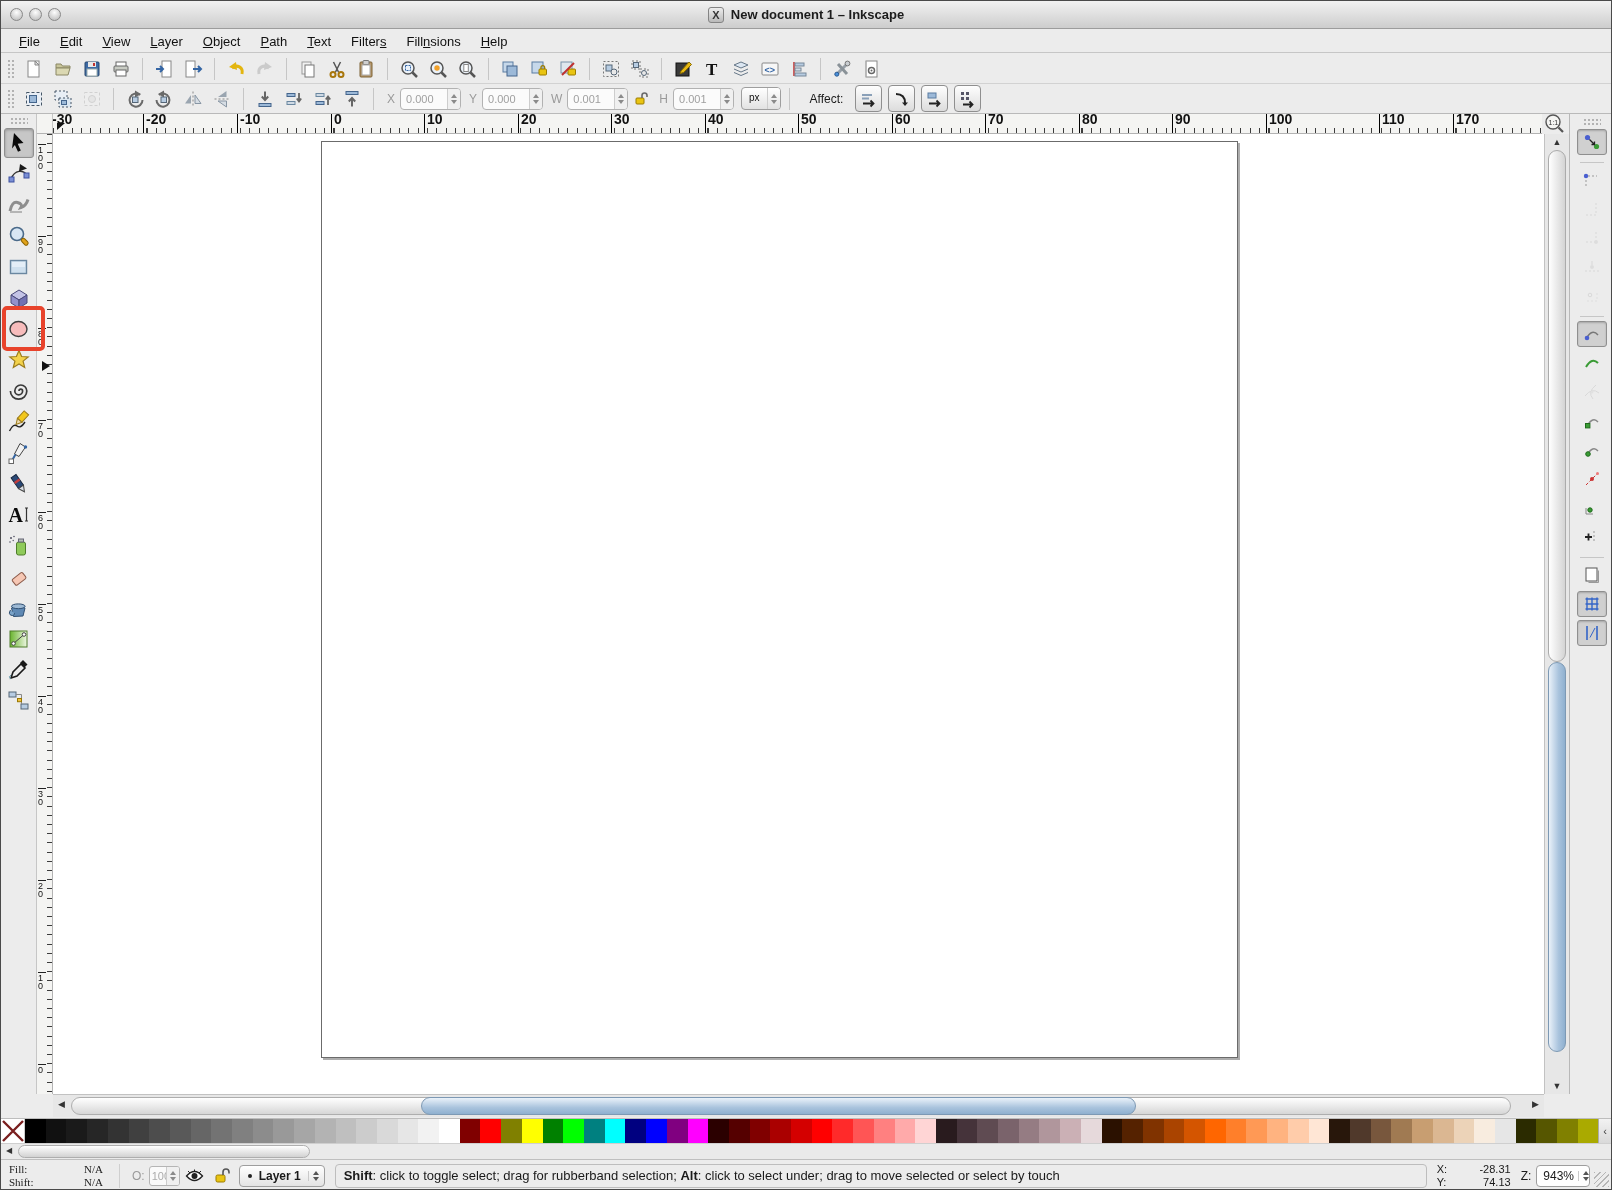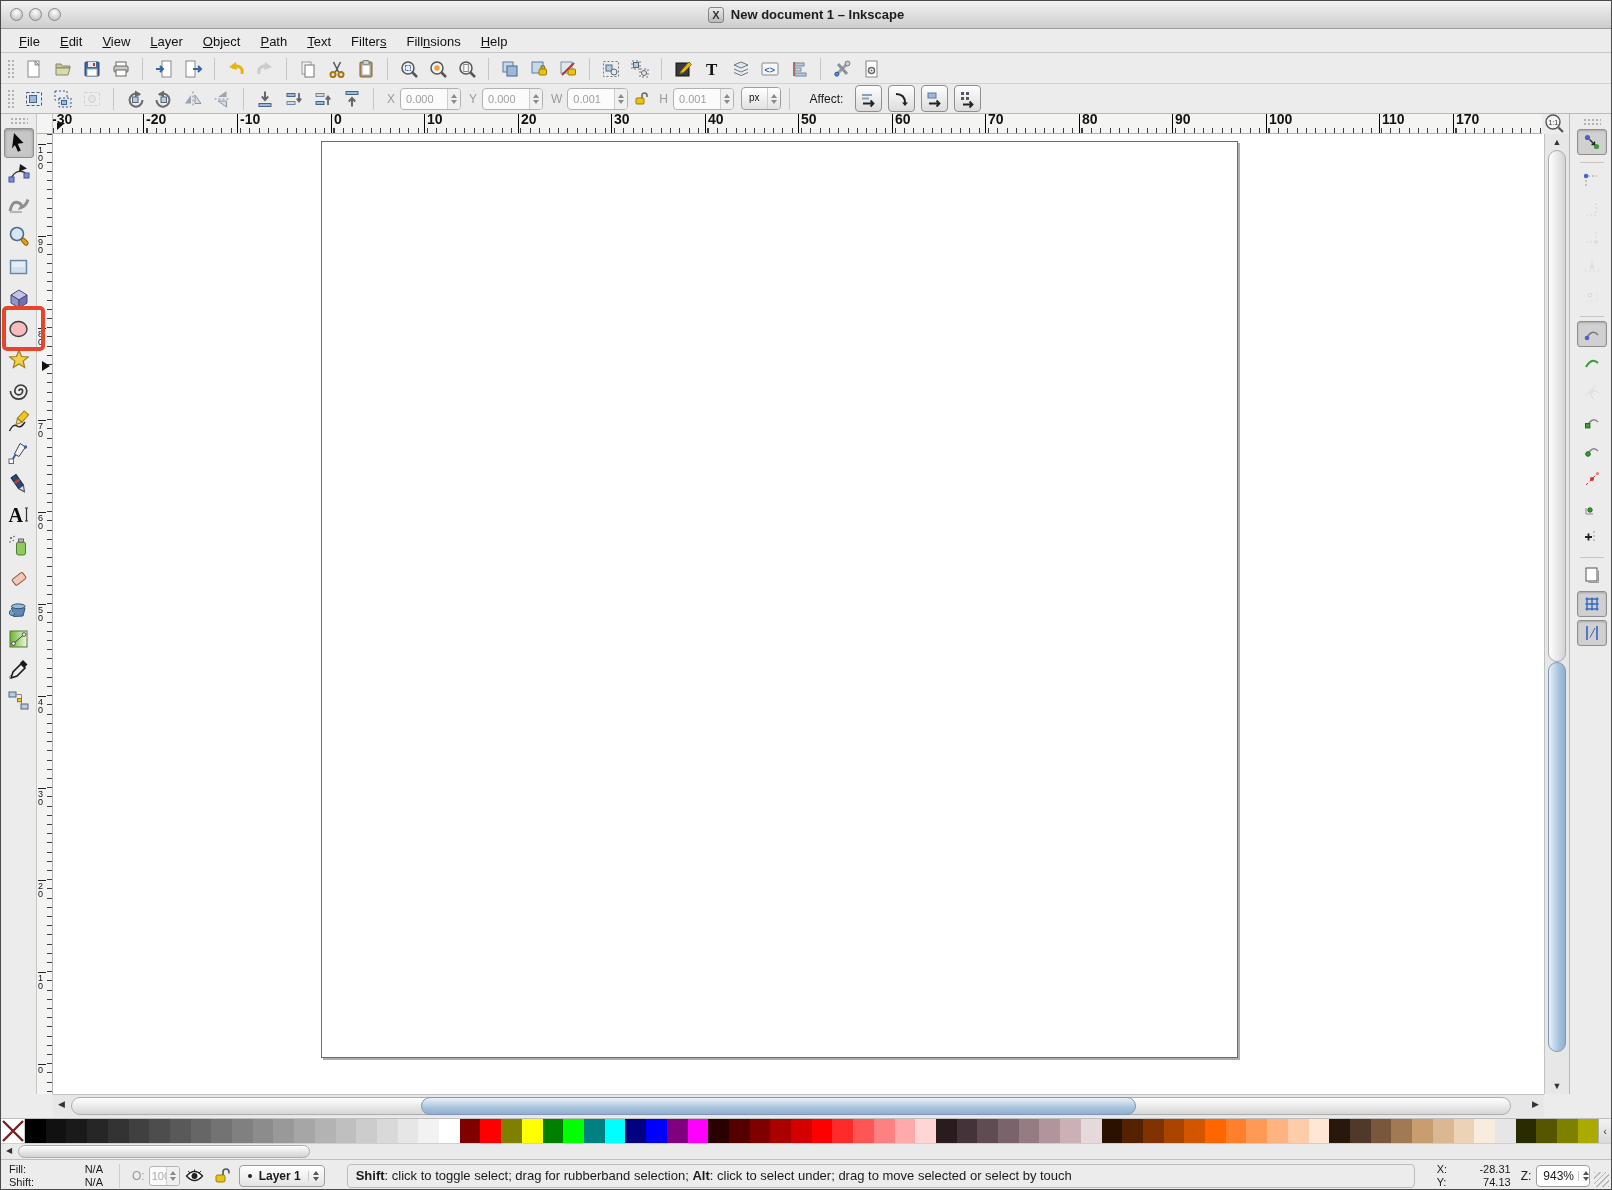--- a/index.html
+++ b/index.html
@@ -114,34 +114,34 @@
 .pal-more {flex:none; width:13px; background:linear-gradient(#f2f2f2,#d9d9d9); border-left:1px solid #ababab;
   display:flex; align-items:center; justify-content:center; font-size:11px; color:#444;}
 .palscroll {position:absolute; left:0; top:1142px; right:0; height:16px; background:#eaeaea; border-top:1px solid #cfcfcf;}
 .palscroll .arr {position:absolute; left:5px; top:2px; font-size:8px; color:#333;}
 .palthumb {position:absolute; left:17px; top:1px; width:292px; height:13px; border-radius:7px;
   background:linear-gradient(#ffffff,#d2d2d2); border:1px solid #aeaeae;}
 
 .statusbar {position:absolute; left:0; top:1158px; right:0; height:32px; background:#ececec;
   border-top:1px solid #bfbfbf; display:flex; align-items:center; font-size:12px; color:#1a1a1a;}
 .fsblock {width:112px; padding-left:8px; font-size:11px; line-height:13px; flex:none;}
-.fsrow {display:flex; justify-content:space-between; padding-right:10px;}
+.fsrow {display:flex; justify-content:space-between; padding-right:10px;font-family:Liberation Serif, serif;}
 .vsep {width:1px; height:24px; background:#cfcfcf; margin:0 6px; flex:none;}
 .olbl {color:#9a9a9a; margin:0 4px 0 6px;}
 .obox {display:flex; height:20px; border:1px solid #b5b5b5; border-radius:3px; background:#fafafa; overflow:hidden; flex:none;}
 .obox .val {width:16px; color:#ababab; font-size:11px; padding:3px 2px; white-space:nowrap; overflow:hidden;}
 .sicon {margin:0 5px; flex:none; display:flex;}
 .layerbox {height:22px; border:1px solid #9e9e9e; border-radius:4px; background:linear-gradient(#fff,#e3e3e3);
   display:flex; align-items:center; gap:7px; padding:0 5px 0 8px; font-weight:bold; font-size:12px; margin-left:4px; flex:none;}
 .layerbox .dot {width:4px; height:4px; background:#222; border-radius:50%;}
 .stepper {display:flex; flex-direction:column; gap:2px; align-items:center; padding-left:4px; border-left:1px solid #c9c9c9;}
 .stepper i {width:0; height:0; border-left:3.5px solid transparent; border-right:3.5px solid transparent;}
 .stepper .up {border-bottom:4px solid #555;}
 .stepper .dn {border-top:4px solid #555;}
-.msgbox {flex:1 1 auto; margin:0 22px; border:1px solid #bdbdbd; border-radius:4px; height:24px;
+.msgbox {flex:1 1 auto; margin:0 10px; border:1px solid #bdbdbd; border-radius:4px; height:24px;
   display:flex; align-items:center; padding:0 8px; font-size:13px; white-space:nowrap; overflow:hidden; background:#ececec;}
 .coords {font-size:11px; line-height:13px; flex:none; width:74px;}
 .crow {display:flex; justify-content:space-between;}
 .zlbl {margin:0 5px 0 10px; flex:none;}
 .zoombox {height:22px; border:1px solid #9e9e9e; border-radius:4px; background:#fff;
   display:flex; align-items:center; padding-left:6px; gap:4px; font-size:12px; flex:none;}
 .rgrip {width:15px; height:15px; margin:8px 2px 0 4px; flex:none;
   background:repeating-linear-gradient(135deg,#b5b5b5 0 1px,transparent 1px 4px);}
 </style>
 </head>

